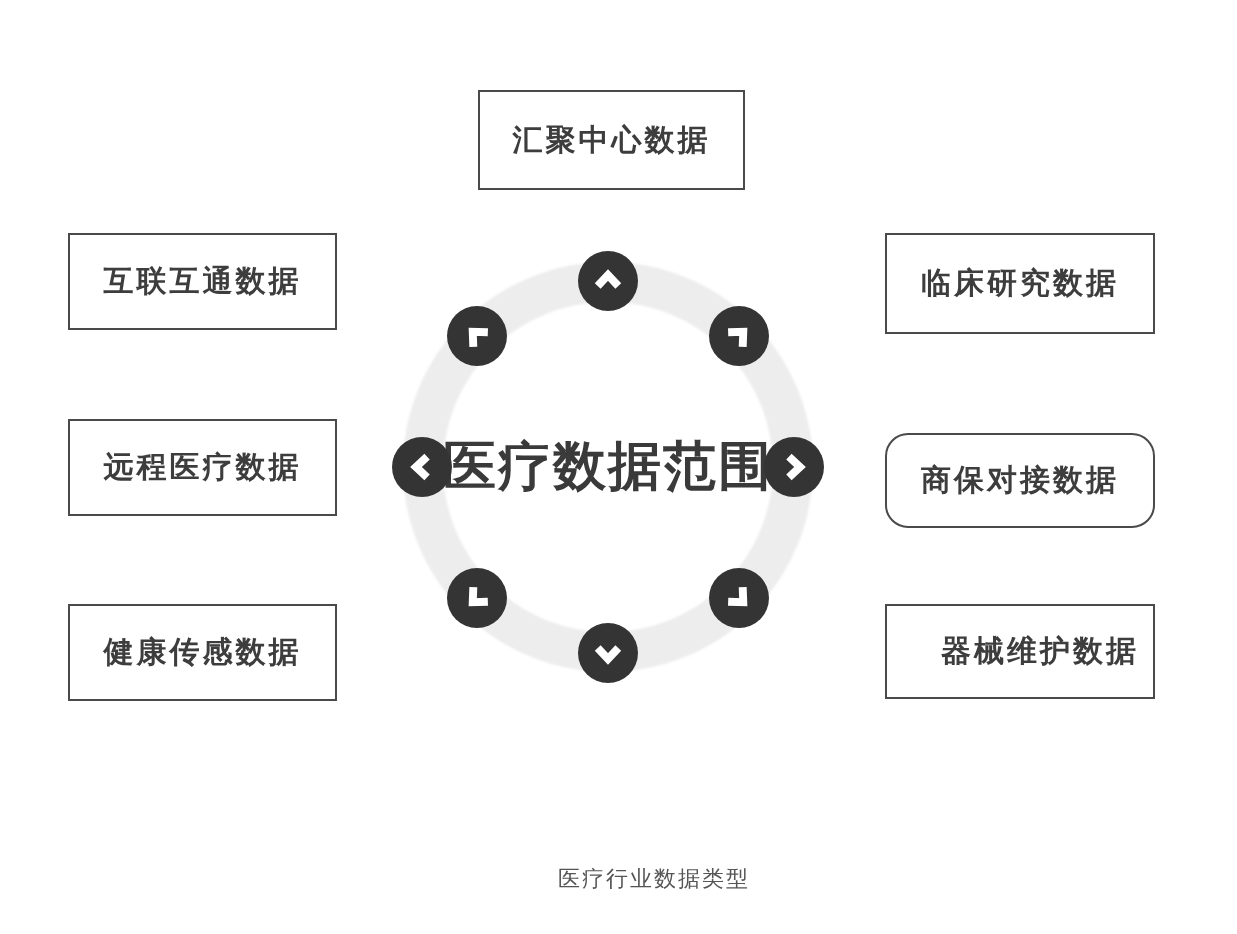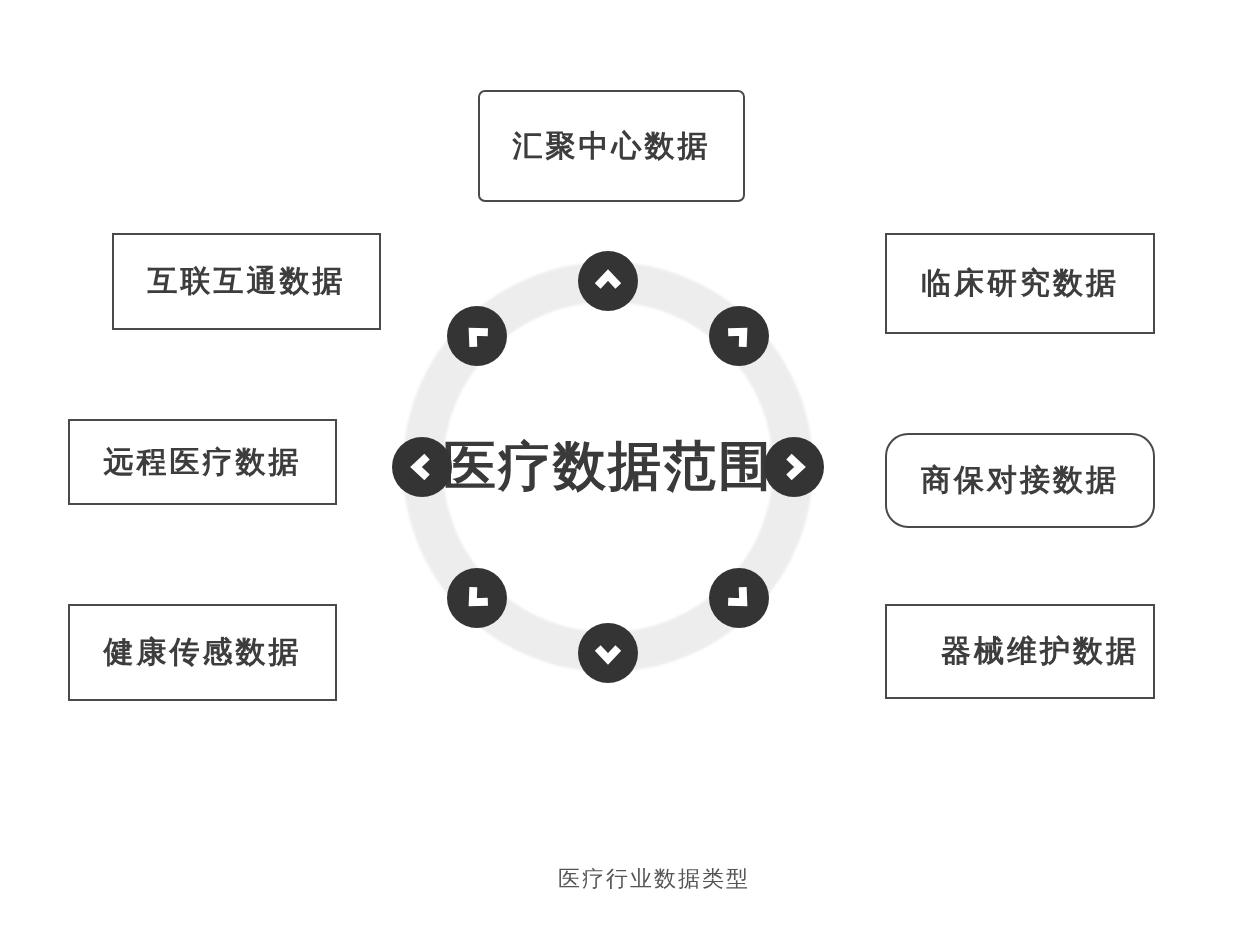--- a/index.html
+++ b/index.html
@@ -25,28 +25,28 @@
     align-items: center;
     justify-content: center;
   }
   .node-box .node-label {
     font-size: 30px;
     font-weight: 600;
     letter-spacing: 3px;
     color: #3d3d3d;
     white-space: nowrap;
   }
-  .box-top          { left: 478px; top:  90px; width: 267px; height: 112px; border-radius: 7px; }
+  .box-top          { left: 478px; top:  90px; width: 267px; height: 100px; }
   .box-top-right    { left: 885px; top: 233px; width: 270px; height: 101px; }
   .box-right        { left: 885px; top: 433px; width: 270px; height: 95px; border-radius: 23px; }
   .box-bottom-right { left: 885px; top: 604px; width: 270px; height: 95px; padding-left: 40px; }
   .box-bottom       { left: 478px; top: 737px; width: 267px; height: 96px; }
   .box-bottom-left  { left:  68px; top: 604px; width: 269px; height: 97px; text-align: right; }
-  .box-left         { left:  68px; top: 419px; width: 269px; height: 86px; }
-  .box-top-left     { left:  68px; top: 233px; width: 269px; height: 97px; margin-left: 44px; }
+  .box-left         { left:  68px; top: 419px; width: 269px; height: 97px; }
+  .box-top-left     { left:  68px; top: 233px; width: 269px; height: 97px; }
 
   
   .ring {
     position: absolute;
     left: 403px;
     top: 262px;
     width: 330px;
     height: 330px;
     border: 40px solid #ededed;
     border-radius: 50%;

